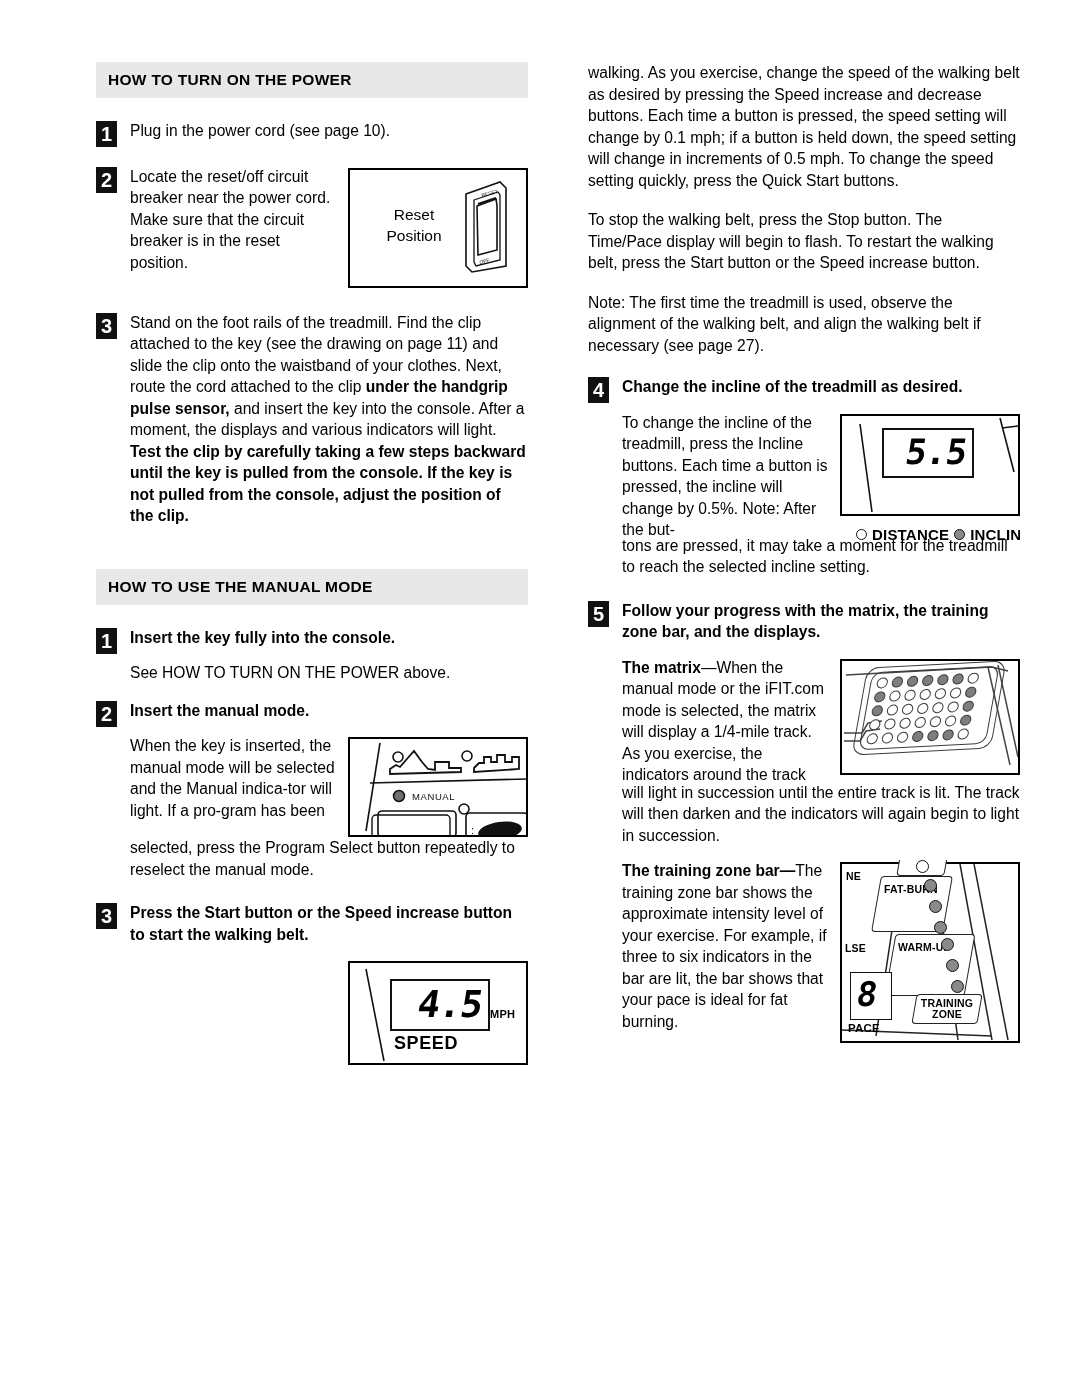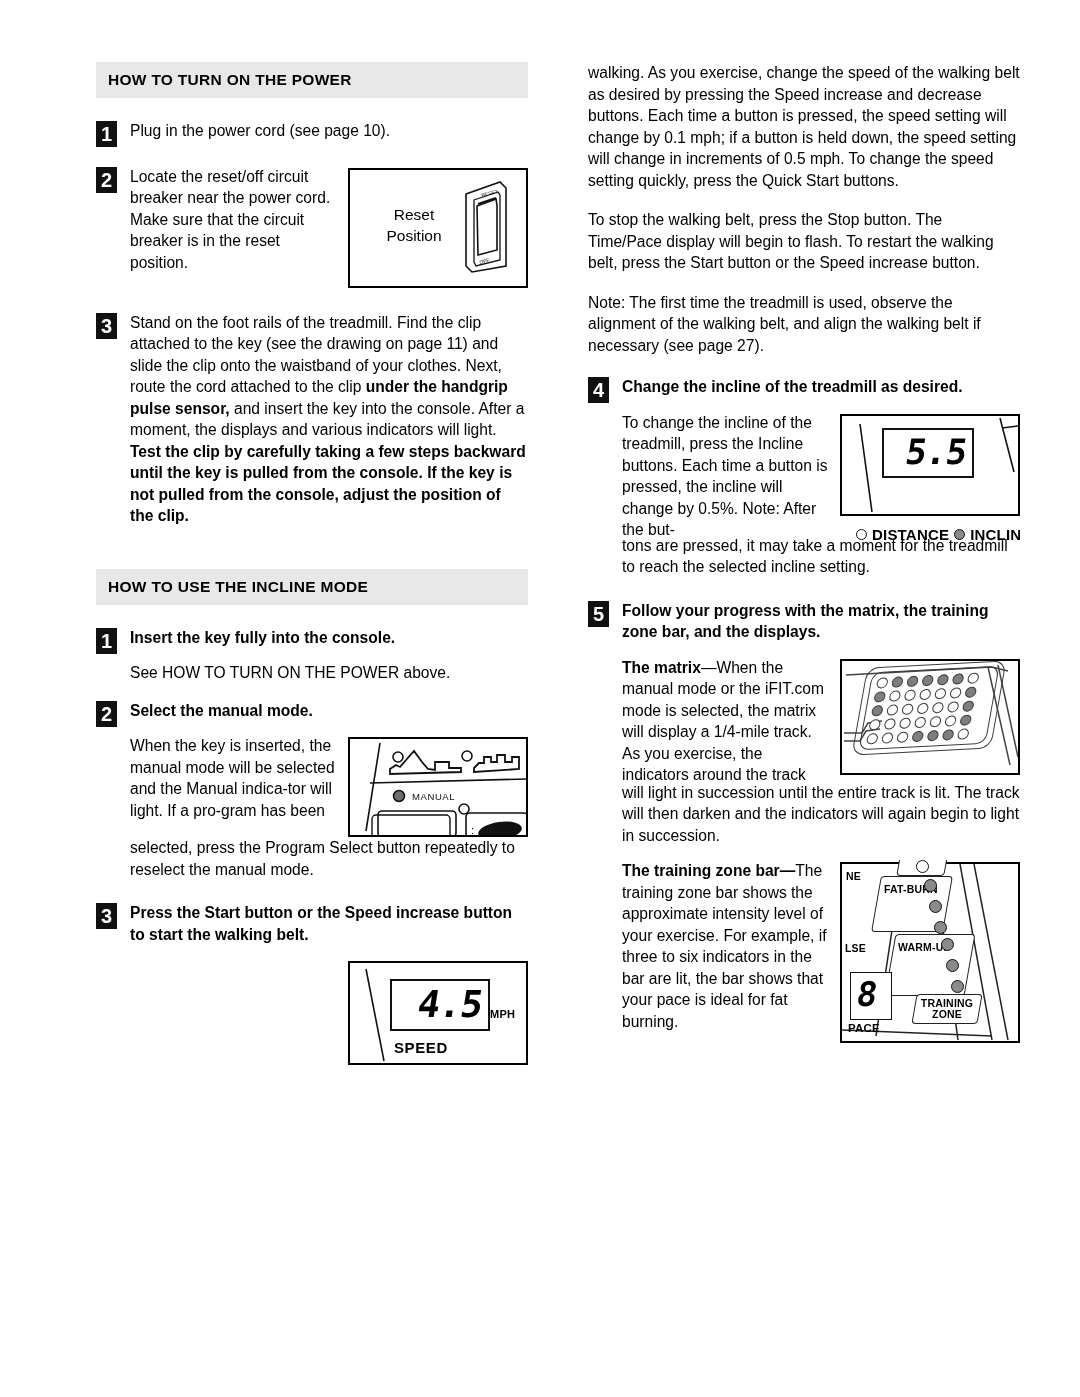--- a/index.html
+++ b/index.html
@@ -127,24 +127,23 @@
   .speed-unit {
     position: absolute;
     left: 140px; top: 45px;
     font-size: 11px;
     font-weight: bold;
     letter-spacing: 0.3px;
   }
   .speed-caption {
     position: absolute;
     left: 44px; top: 70px;
-    font-size: 15px;
+    font-size: 18px;
     font-weight: bold;
     letter-spacing: 0.6px;
-    margin-top: 6px;
   }
 
   
   .fig-incline { width: 176px; height: 98px; }
   .inc-lcd { left: 40px; top: 12px; width: 88px; height: 46px; }
   .inc-digits {
     position: absolute;
     right: 6px; top: 1px;
     font-size: 35px;
     line-height: 42px;
@@ -285,34 +284,34 @@
       </div>
     </div>
 
     <div class="step" style="margin-top:18px;">
       <div class="step-num">3</div>
       <div class="step-body">
         <p class="para"><span>Stand on the foot rails of the treadmill. Find the clip attached to the key (see the drawing on page 11) and slide the clip onto the waistband of your clothes. Next, route the cord attached to the clip </span><b>under the handgrip pulse sensor,</b><span> and insert the key into the console. After a moment, the displays and various indicators will light. </span><b>Test the clip by carefully taking a few steps backward until the key is pulled from the console. If the key is not pulled from the console, adjust the position of the clip.</b></p>
       </div>
     </div>
 
-    <div class="section-head second" style="margin-top:42px;">HOW TO USE THE INCLINE MODE</div>
+    <div class="section-head second" style="margin-top:42px;">HOW TO USE THE MANUAL MODE</div>
 
     <div class="step">
       <div class="step-num">1</div>
       <div class="step-body">
         <p class="para bold">Insert the key fully into the console.</p>
         <p class="para">See HOW TO TURN ON THE POWER above.</p>
       </div>
     </div>
 
     <div class="step" style="margin-top:12px;">
       <div class="step-num">2</div>
       <div class="step-body">
-        <p class="para bold">Select the manual mode.</p>
+        <p class="para bold">Insert the manual mode.</p>
         <div class="figwrap">
           <div class="fig fig-manual">
             <svg viewBox="0 0 176 96" width="176" height="96">
               <path d="M30 4 L16 92" stroke="#111" stroke-width="1.6" fill="none"></path>
               <path d="M20 44 L176 40" stroke="#111" stroke-width="1.6" fill="none"></path>
               <circle cx="48" cy="18" r="5" fill="#fff" stroke="#111" stroke-width="1.6"></circle>
               <circle cx="117" cy="17" r="5" fill="#fff" stroke="#111" stroke-width="1.6"></circle>
               <path d="M40 30 l6-4 4 2 6-7 8-9 8 11 6 7 7 1 0-8 14 0 0 6 12 0 0 4 -71 2 z" fill="#fff" stroke="#111" stroke-width="1.8"></path>
               <path d="M124 29 l5-5 5 0 0-6 7 0 0 5 6 0 0-7 8 0 0 7 7 0 0-5 7 0 0 12 -45 3 z" fill="#fff" stroke="#111" stroke-width="1.8"></path>
               <circle cx="49" cy="57" r="5.5" fill="#6f6f6f" stroke="#111" stroke-width="1.5"></circle>

